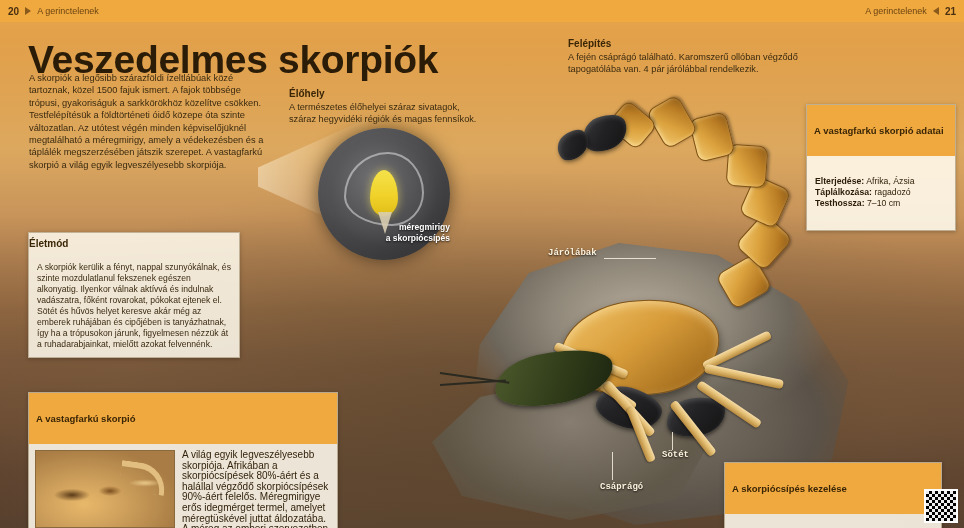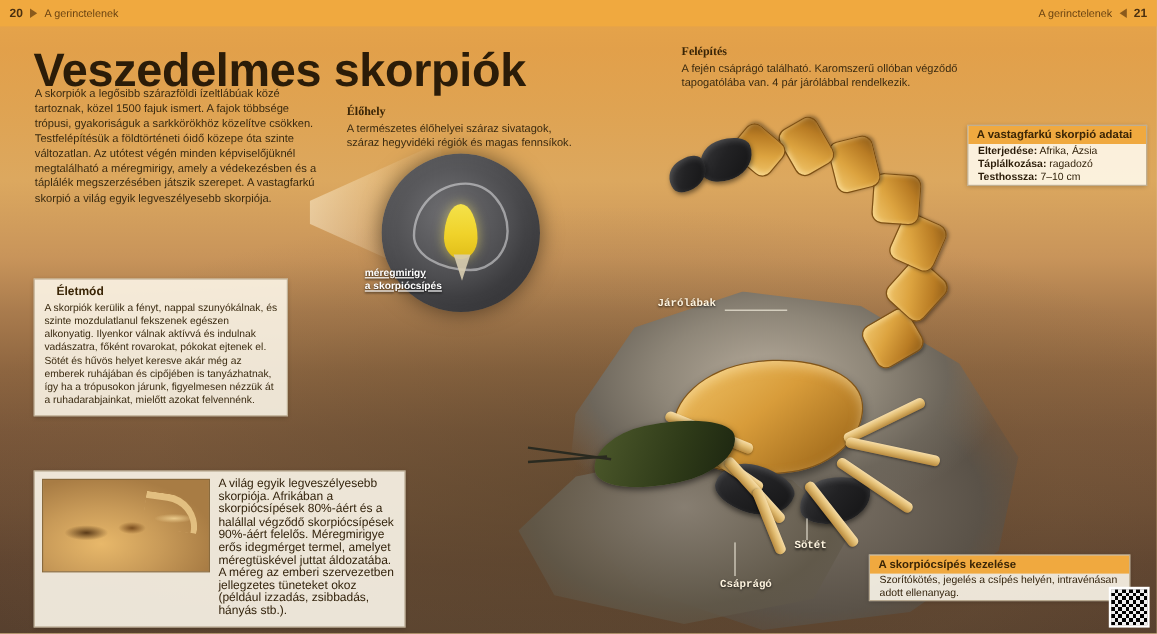--- a/index.html
+++ b/index.html
@@ -48,47 +48,47 @@
     position:absolute; left:28px; top:38px;
     font-size:39px; font-weight:bold; color:#2b1c08;
     letter-spacing:-0.3px;
   }
   .intro {
     position:absolute; left:29px; top:72px; width:240px;
     font-size:9.3px; line-height:12.4px; color:#3a2a10;
   }
 
   
-  .blk-h { font-size:10px; font-weight:bold; color:#3a2506; margin-bottom:2px;font-family:Liberation Serif, serif; }
+  .blk-h { font-size:10px; font-weight:bold; color:#3a2506; margin-bottom:2px; }
   .blk-p { font-size:9.2px; line-height:12px; color:#3a2a10; }
 
   .elohely { position:absolute; left:289px; top:88px; width:190px; }
   .felepites { position:absolute; left:568px; top:38px; width:238px; }
 
   
   .box {
     position:absolute;
     background: rgba(255,250,238,0.88);
     border:1px solid rgba(120,95,55,0.45);
     box-shadow: 0 1px 4px rgba(0,0,0,0.25);
   }
   .box-title {
     background:#f0a93f;
     color:#3a2506;
     font-weight:bold;
     font-size:9.5px;
-    padding:2px 7px;
-  }
-  .box-body { padding:0 8px; font-size:8.7px; line-height:11.2px; color:#33230c; }
+    padding:20px 7px;
+  }
+  .box-body { padding:20px 8px; font-size:8.7px; line-height:11.2px; color:#33230c; }
   .box-body b { color:#2b1c08; }
 
   #box-adatai { left:806px; top:104px; width:150px; }
   #box-eletmod { left:28px; top:232px; width:212px; background:rgba(255,250,238,0.86); border:1px solid rgba(120,95,55,0.4); }
-  #box-eletmod .eh { font-size:10px; font-weight:bold; color:#3a2506; padding:5px 18px 0; }
-  #box-eletmod .blk-p { padding:2px 8px 7px; font-size:8.6px; line-height:11px; }
+  #box-eletmod .eh { font-size:10px; font-weight:bold; color:#3a2506; padding:5px 0 0; }
+  #box-eletmod .blk-p { padding:2px 8px 7px; font-size:8.6px; line-height:11px;margin-top:11px; }
   #box-vastagfarku { left:28px; top:392px; width:310px; }
   #box-kezeles { left:724px; top:462px; width:218px; }
 
   .vf-inner { display:flex; gap:7px; padding:6px; }
   .vf-photo {
     width:140px; height:78px; flex:0 0 140px;
     border:1px solid #8a6a3c;
     background:
       radial-gradient(ellipse at 35% 70%, #e8b86a 0%, #c89a58 40%, #a87c44 75%),
       linear-gradient(135deg,#d8ae66,#b08a50);
@@ -134,24 +134,23 @@
     position:absolute; left:60px; top:84px; width:0;height:0;
     border-left:7px solid transparent; border-right:7px solid transparent;
     border-top:22px solid #d8cdb0; opacity:0.9;
   }
   #gland .outline {
     position:absolute; left:26px; top:24px; width:80px; height:74px;
     border:2px solid rgba(225,225,228,0.55);
     border-radius: 55% 45% 40% 60% / 60% 55% 45% 40%;
   }
   .gland-cap {
-    position:absolute; left:304px; top:222px; width:132px;
-    text-align:left; color:#fff; font-size:8.5px; line-height:11px; font-weight:bold;
+    position:absolute; left:318px; top:222px; width:132px;
+    text-align:right; color:#fff; font-size:8.5px; line-height:11px; font-weight:bold;
     text-shadow:0 1px 2px rgba(0,0,0,0.8);
-    text-decoration:underline;
   }
   #gland-cone {
     position:absolute; left:258px; top:118px; width:110px; height:118px;
     background: linear-gradient(100deg, rgba(255,245,220,0.55) 0%, rgba(255,245,220,0.12) 60%, rgba(255,245,220,0) 100%);
     clip-path: polygon(0% 42%, 0% 58%, 100% 100%, 100% 0%);
     pointer-events:none;
   }
 
   
   #rock {
@@ -305,20 +304,21 @@
       </div>
     </div>
   </div>
 
   <div class="box" id="box-eletmod">
     <div class="eh">Életmód</div>
     <div class="blk-p">A skorpiók kerülik a fényt, nappal szunyókálnak, és szinte mozdulatlanul fekszenek egészen alkonyatig. Ilyenkor válnak aktívvá és indulnak vadászatra, főként rovarokat, pókokat ejtenek el. Sötét és hűvös helyet keresve akár még az emberek ruhájában és cipőjében is tanyázhatnak, így ha a trópusokon járunk, figyelmesen nézzük át a ruhadarabjainkat, mielőtt azokat felvennénk.</div>
   </div>
 
   <div class="box" id="box-vastagfarku">
+    <div class="box-title">A vastagfarkú skorpió</div>
     <div class="vf-inner">
       <div class="vf-photo">
         <div class="scorp"></div>
         <div class="tail"></div>
       </div>
       <div class="vf-text">A világ egyik legveszélyesebb skorpiója. Afrikában a skorpiócsípések 80%-áért és a halállal végződő skorpiócsípések 90%-áért felelős. Méregmirigye erős idegmérget termel, amelyet méregtüskével juttat áldozatába. A méreg az emberi szervezetben jellegzetes tüneteket okoz (például izzadás, zsibbadás, hányás stb.).</div>
     </div>
   </div>
 
   <div class="box" id="box-kezeles">

